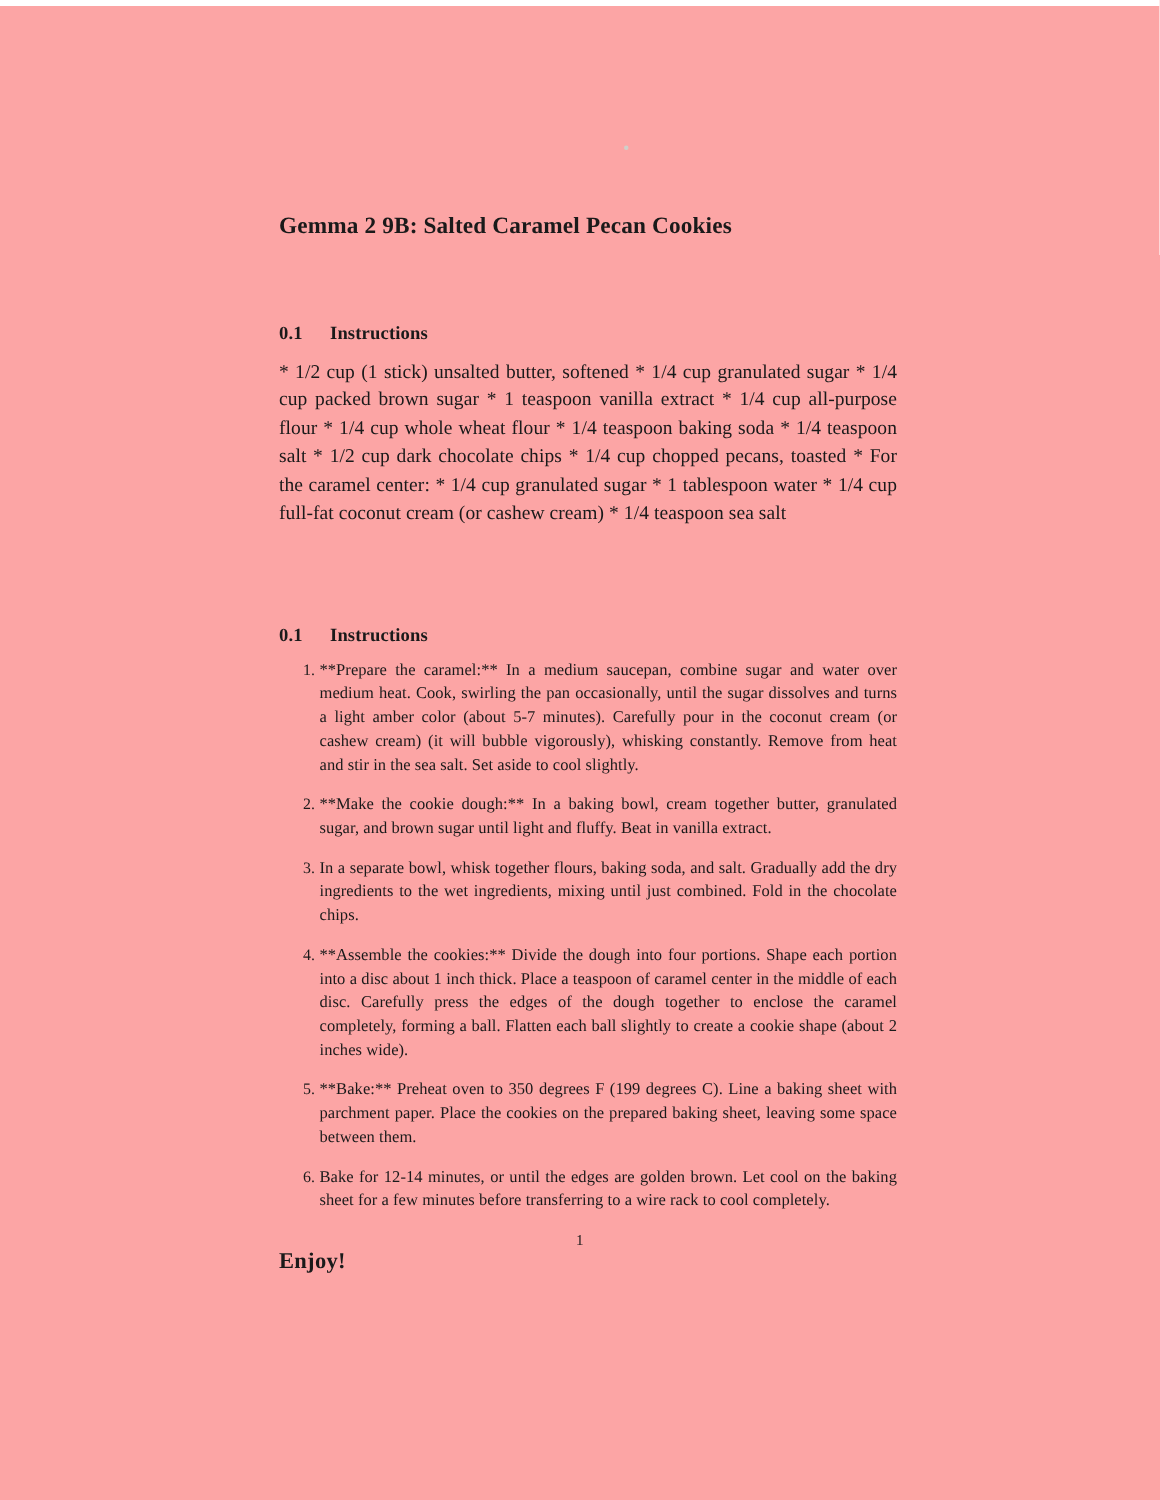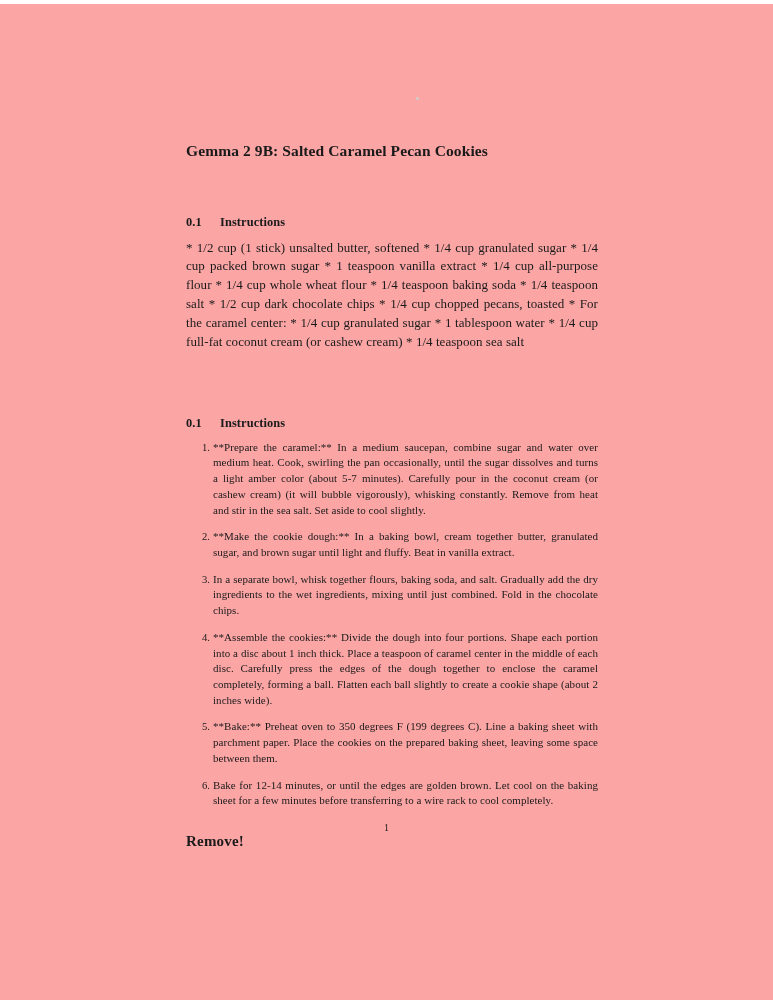--- a/index.html
+++ b/index.html
@@ -129,19 +129,19 @@
 
     <ol class="steps">
       <li>**Prepare the caramel:** In a medium saucepan, combine sugar and water over medium heat. Cook, swirling the pan occasionally, until the sugar dissolves and turns a light amber color (about 5-7 minutes). Carefully pour in the coconut cream (or cashew cream) (it will bubble vigorously), whisking constantly. Remove from heat and stir in the sea salt. Set aside to cool slightly.</li>
       <li>**Make the cookie dough:** In a baking bowl, cream together butter, granulated sugar, and brown sugar until light and fluffy. Beat in vanilla extract.</li>
       <li>In a separate bowl, whisk together flours, baking soda, and salt. Gradually add the dry ingredients to the wet ingredients, mixing until just combined. Fold in the chocolate chips.</li>
       <li>**Assemble the cookies:** Divide the dough into four portions. Shape each portion into a disc about 1 inch thick. Place a teaspoon of caramel center in the middle of each disc. Carefully press the edges of the dough together to enclose the caramel completely, forming a ball. Flatten each ball slightly to create a cookie shape (about 2 inches wide).</li>
       <li>**Bake:** Preheat oven to 350 degrees F (199 degrees C). Line a baking sheet with parchment paper. Place the cookies on the prepared baking sheet, leaving some space between them.</li>
       <li>Bake for 12-14 minutes, or until the edges are golden brown. Let cool on the baking sheet for a few minutes before transferring to a wire rack to cool completely.</li>
     </ol>
 
-    <p class="enjoy">Remove!</p>
+    <p class="enjoy">Enjoy!</p>
 
   </div>
 
   <div class="page-number">1</div>
 
 </div>
 
 </body></html>

